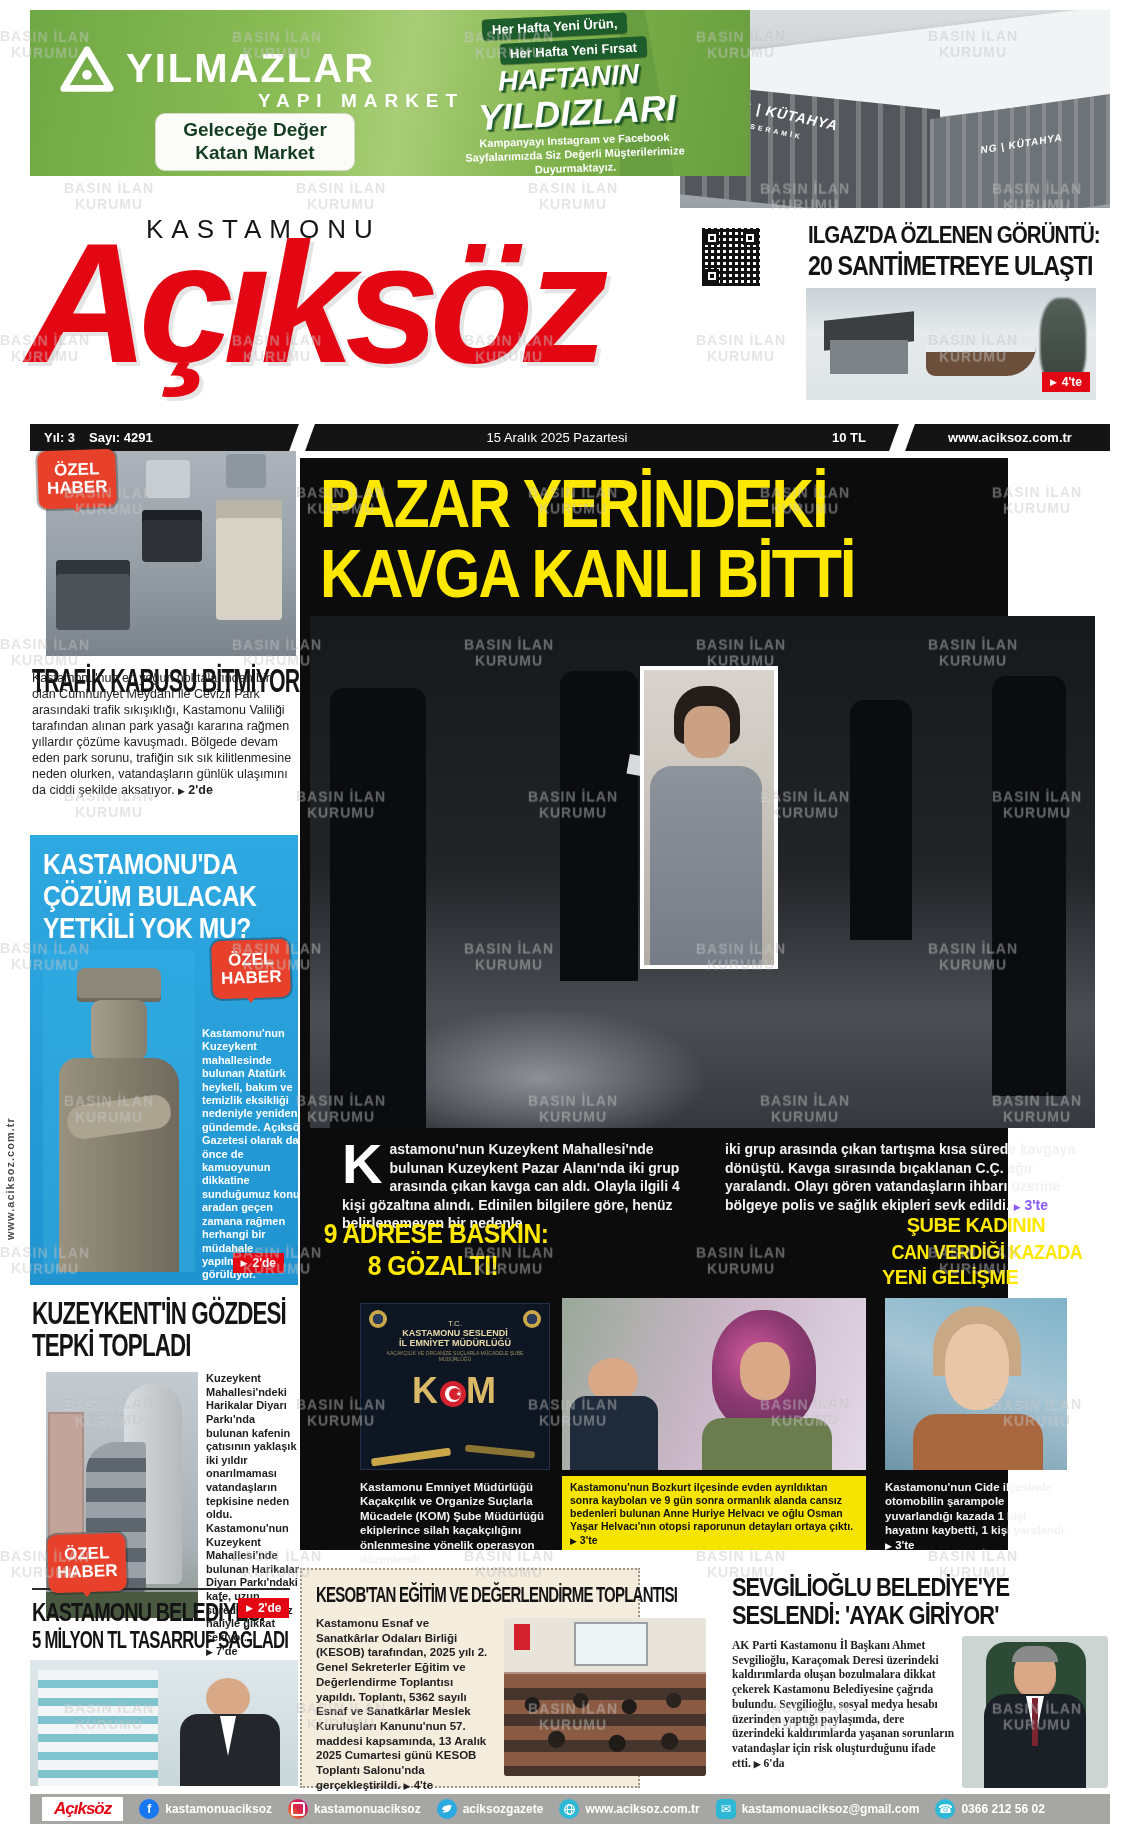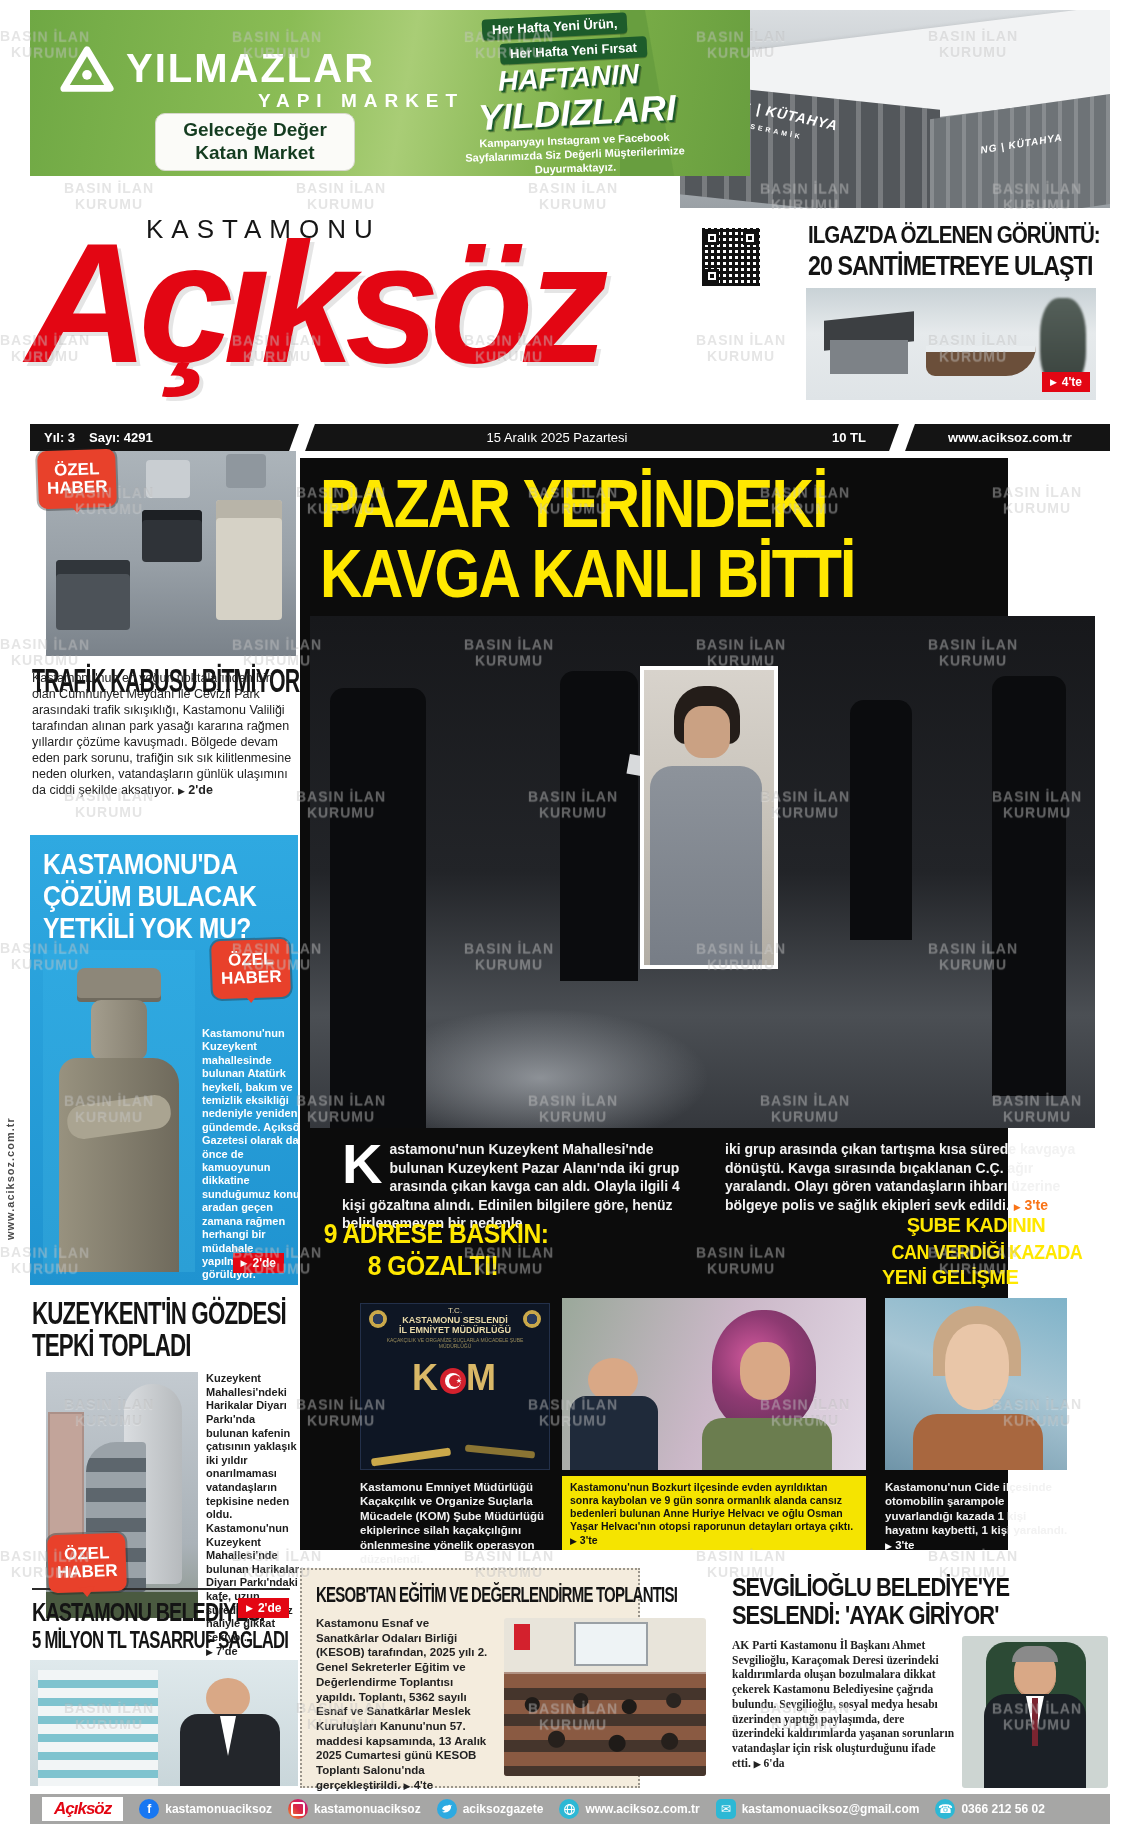--- a/index.html
+++ b/index.html
@@ -270,29 +270,29 @@
         <div class="abs" style="left:6px;top:96px;width:112px;height:200px;background:linear-gradient(180deg,#8d939b,#777d86);border-radius:22px 22px 0 0;"></div>
       </div>
     </div>
 
     <div class="mbody" style="left:42px;top:682px;width:362px;">
       <span class="dropcap">K</span>
       <span>astamonu'nun Kuzeykent Mahallesi'nde bulunan Kuzeykent Pazar Alanı'nda iki grup arasında çıkan kavga can aldı. Olayla ilgili 4 kişi gözaltına alındı. Edinilen bilgilere göre, henüz belirlenemeyen bir nedenle</span>
     </div>
     <div class="mbody" style="left:425px;top:682px;width:366px;">
       <span>iki grup arasında çıkan tartışma kısa sürede kavgaya dönüştü. Kavga sırasında bıçaklanan C.Ç. ağır yaralandı. Olayı gören vatandaşların ihbarı üzerine bölgeye polis ve sağlık ekipleri sevk edildi.</span>
-      <span class="ref-inline" style="color:#f97316;"> <span style="font-size:9px;">▶</span> <span>3'te</span></span>
+      <span class="ref-inline" style="color:#8b5cf6;"> <span style="font-size:9px;">▶</span> <span>3'te</span></span>
     </div>
 
     <span class="subhl yel" style="left:18px;top:760px;width:230px;text-align:center;font-size:26px;transform:scale(.95,1.05);">9 ADRESE BASKIN:</span>
     <span class="subhl yel" style="left:18px;top:792px;width:230px;text-align:center;font-size:26px;transform:scale(.95,1.05);">8 GÖZALTI!</span>
     <div class="komphoto">
       <div class="pbadge" style="left:8px;"></div>
       <div class="pbadge" style="right:8px;"></div>
-      <div style="font-size:8px;font-weight:400;margin-top:2px;color:#e8d9a8;">T.C.</div>
+      <div style="font-size:8px;font-weight:400;margin-top:15px;color:#e8d9a8;">T.C.</div>
       <div style="font-size:9px;font-weight:800;color:#e8d9a8;">KASTAMONU SESLENDİ</div>
       <div style="font-size:9px;font-weight:800;color:#e8d9a8;">İL EMNİYET MÜDÜRLÜĞÜ</div>
       <div style="font-size:5px;color:#9a8c5a;width:150px;margin:2px auto 0;">KAÇAKÇILIK VE ORGANİZE SUÇLARLA MÜCADELE ŞUBE MÜDÜRLÜĞÜ</div>
       <div style="margin-top:8px;font-size:36px;font-weight:900;color:#d9b867;letter-spacing:2px;">
         <span>K</span><span class="flagdot"><i></i><b></b><s>★</s></span><span>M</span>
       </div>
       <div class="abs" style="left:10px;bottom:8px;width:80px;height:8px;background:#caa84a;transform:rotate(-8deg);border-radius:3px;"></div>
       <div class="abs" style="right:14px;bottom:14px;width:70px;height:7px;background:#8a7433;transform:rotate(6deg);border-radius:3px;"></div>
     </div>
     <div class="subbody" style="left:60px;top:1022px;width:192px;">

